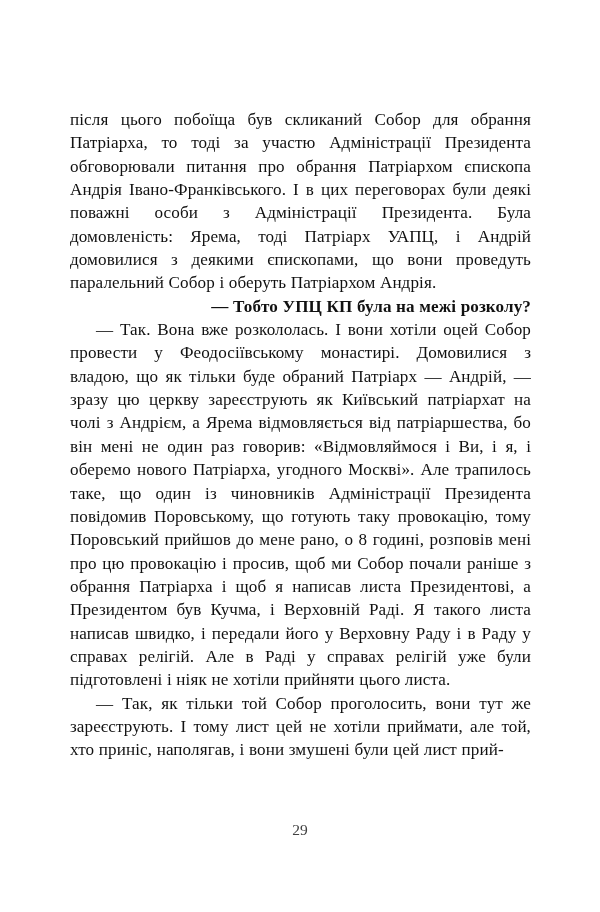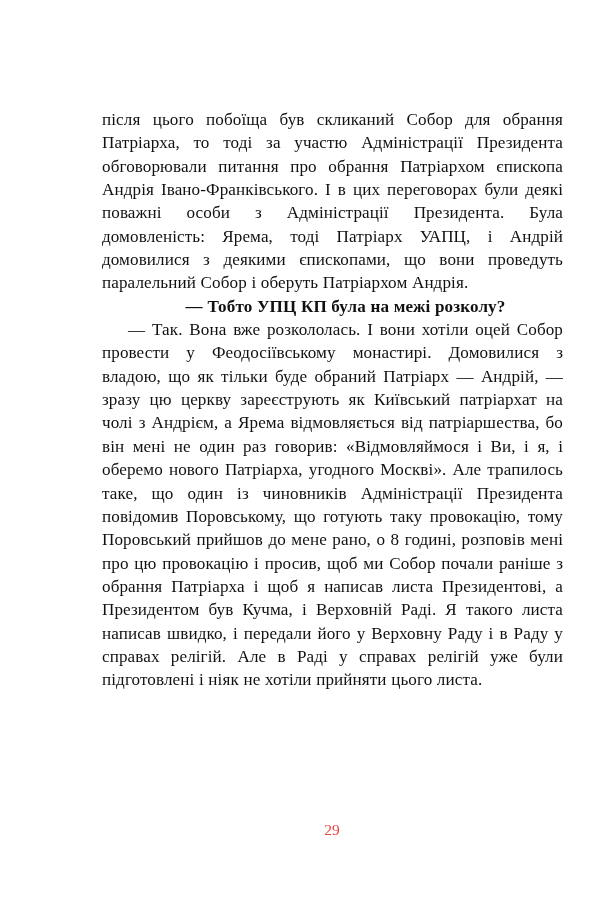--- a/index.html
+++ b/index.html
@@ -15,21 +15,20 @@
     color: #111111;
     overflow: hidden;
   }
   .page {
     position: absolute;
     left: 0;
     top: 0;
     width: 556px;
     height: 912px;
     background: #ffffff;
-    margin-left: 32px;
   }
   .text-column {
     position: absolute;
     left: 70px;
     top: 108px;
     width: 461px;
   }
   p.para {
     margin: 0;
     font-size: 17.1px;
@@ -43,50 +42,51 @@
   }
   p.para.continued {
     text-indent: 0;
   }
   p.para.indented {
     text-indent: 26px;
   }
   p.para.question {
     font-weight: bold;
     text-indent: 26px;
-    text-align: center;
+    text-align: right;
   }
   
   p.para:last-child {
     text-align: justify;
   }
   .folio {
     position: absolute;
     left: 0;
     top: 820px;
     width: 600px;
     text-align: center;
     font-size: 15.5px;
     line-height: 20px;
-    color: #ef4444;
+    color: #404040;
     font-family: "Liberation Serif", "DejaVu Serif", serif;
   }
 </style>
 </head>
 <body>
 
 <div class="page">
 
   <div class="text-column">
 
     <p class="para continued">після цього побоїща був скликаний Собор для обрання Патріарха, то тоді за участю Адміністрації Президента обговорювали питання про обрання Патріархом єпископа Андрія Івано-Франківського. І в цих переговорах були деякі поважні особи з Адміністрації Президента. Була домовленість: Ярема, тоді Патріарх УАПЦ, і Андрій домовилися з деякими єпископами, що вони проведуть паралельний Собор і оберуть Патріархом Андрія.</p>
 
     <p class="para question">— Тобто УПЦ КП була на межі розколу?</p>
 
     <p class="para indented">— Так. Вона вже розкололась. І вони хотіли оцей Собор провести у Феодосіївському монастирі. Домовилися з владою, що як тільки буде обраний Патріарх — Андрій, — зразу цю церкву зареєструють як Київський патріархат на чолі з Андрієм, а Ярема відмовляється від патріаршества, бо він мені не один раз говорив: «Відмовляймося і Ви, і я, і оберемо нового Патріарха, угодного Москві». Але трапилось таке, що один із чиновників Адміністрації Президента повідомив Поровському, що готують таку провокацію, тому Поровський прийшов до мене рано, о 8 годині, розповів мені про цю провокацію і просив, щоб ми Собор почали раніше з обрання Патріарха і щоб я написав листа Президентові, а Президентом був Кучма, і Верховній Раді. Я такого листа написав швидко, і передали його у Верховну Раду і в Раду у справах релігій. Але в Раді у справах релігій уже були підготовлені і ніяк не хотіли прийняти цього листа.</p>
 
 
+    <p class="para indented">— Так, як тільки той Собор проголосить, вони тут же зареєструють. І тому лист цей не хотіли приймати, але той, хто приніс, наполягав, і вони змушені були цей лист прий-</p>
 
   </div>
 
   <div class="folio">29</div>
 
 </div>
 
 </body></html>

